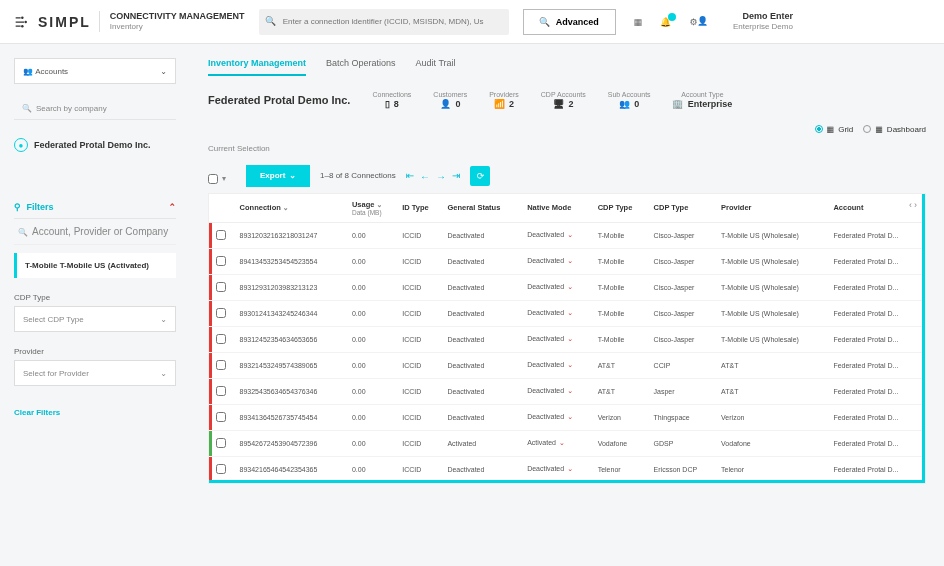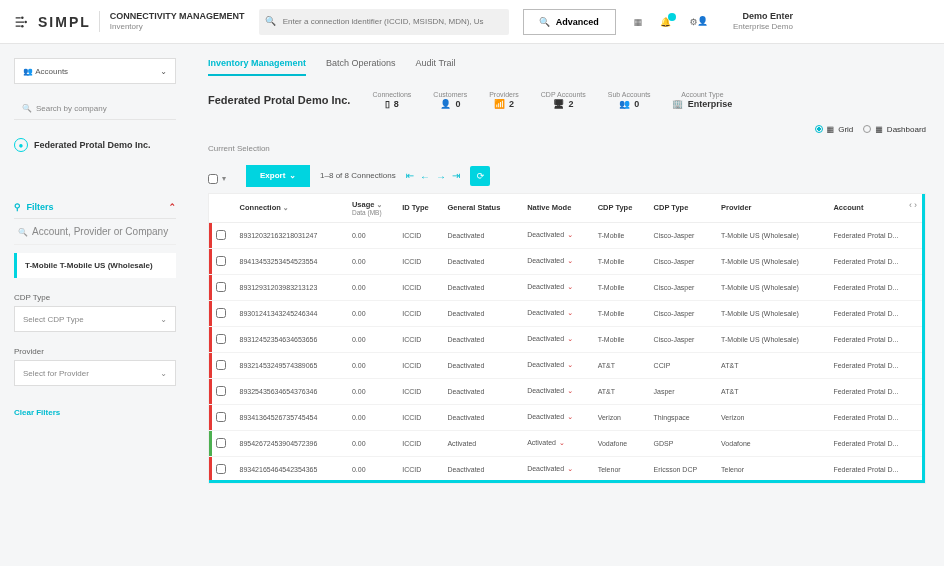--- a/index.html
+++ b/index.html
@@ -147,21 +147,21 @@
     </div>
 
     <div class="filters-hd">
       <span style="display:flex;gap:6px;align-items:center">
           <span class="icn">⚲</span>
           <span>Filters</span>
         </span>
       <span style="color:#d32f2f">⌃</span>
     </div>
     <div class="fil-srch">Account, Provider or Company</div>
-    <div class="fil-card">T-Mobile T-Mobile US (Wholesale)</div>
+    <div class="fil-card">T-Mobile T-Mobile US (Activated)</div>
 
     <div class="fil-group">
       <label>CDP Type</label>
       <div class="fil-sel">
         <span>Select CDP Type</span>
         <span class="chev">⌄</span>
       </div>
     </div>
     <div class="fil-group">
       <label>Provider</label>

